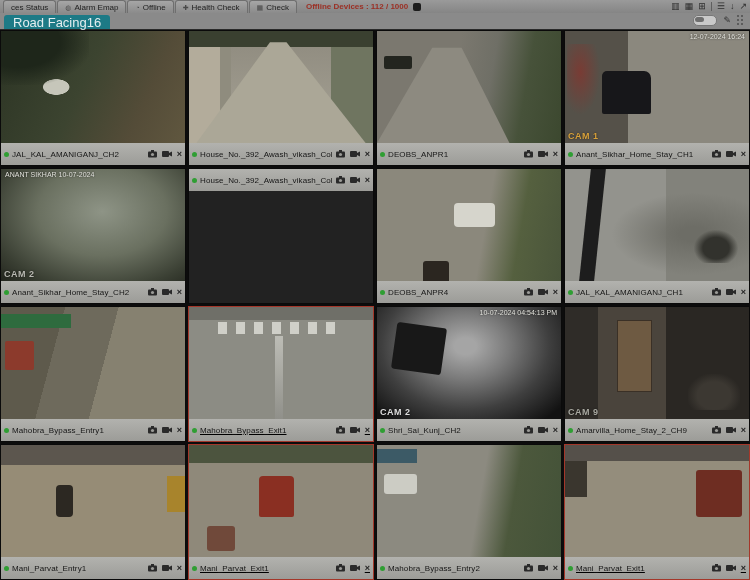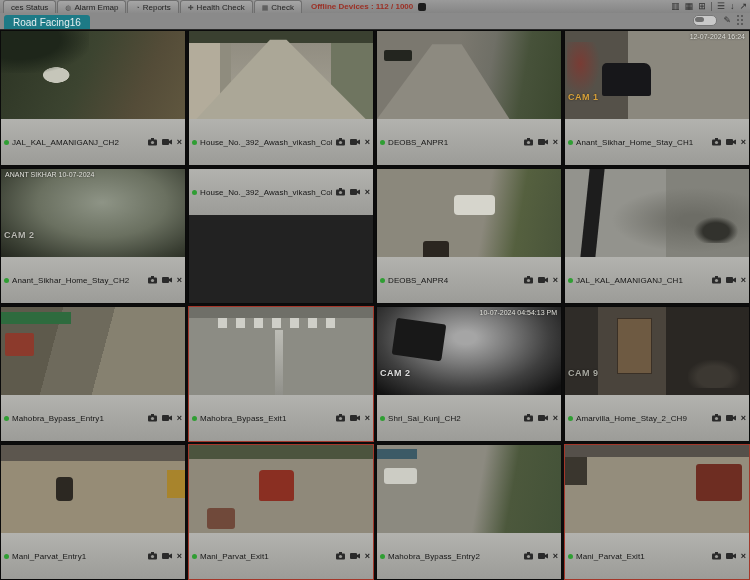--- a/index.html
+++ b/index.html
@@ -15,43 +15,43 @@
   .tab .tico{font-size:7px;color:#4a4a4a;line-height:1;}
   .offline{color:#9c2f24;font-weight:bold;margin-left:8px;white-space:nowrap;}
   .devbox{width:8px;height:8px;background:#1c1c1c;border-radius:2px;margin-left:5px;}
   .tb-right{margin-left:auto;display:flex;align-items:center;gap:5px;color:#2c2c2c;font-size:9px;}
   .tb-right .wico{line-height:1;}
   .vsep{width:1px;height:9px;background:#5f5f5f;}
 
   
   .tabrow{height:16px;background:#8a8a8a;display:flex;align-items:flex-end;flex:0 0 auto;position:relative;}
   .viewtab{height:13px;margin-left:4px;padding:1px 9px 0;background:#1d7a86;color:#e4eef0;
-           font-size:10px;border-radius:3px 3px 0 0;display:flex;align-items:center;}
+           font-size:13px;border-radius:3px 3px 0 0;display:flex;align-items:center;}
   .tr-right{position:absolute;right:6px;top:2px;display:flex;align-items:center;gap:6px;}
   .toggle{width:22px;height:9px;background:#c9c9c9;border:1px solid #777;border-radius:5px;position:relative;}
   .toggle::before{content:"";position:absolute;left:1px;top:1px;width:9px;height:5px;border-radius:4px;background:#6e6e6e;}
   .pencil{font-size:9px;color:#2e2e2e;line-height:1;}
   .dots{display:grid;grid-template-columns:repeat(2,3px);grid-auto-rows:3px;gap:1px;}
   .dots i{width:2px;height:2px;border-radius:50%;background:#4c4c4c;}
 
   
   .grid{flex:1;display:grid;grid-template-columns:repeat(4,1fr);grid-template-rows:repeat(4,1fr);
         gap:2px;background:#0c0c0c;border-top:1px solid #2a2a2a;}
   .tile{position:relative;display:flex;flex-direction:column;overflow:hidden;background:#222;
         border:1px solid #0a0a0a;}
-  .tile.selected{border:1px solid #a4372a;}
+  .tile.selected{border:1px solid #a4372a;text-decoration:underline;}
   .video{flex:1;position:relative;overflow:hidden;}
   .labelbar{flex:0 0 14px;background:linear-gradient(#b2b2ae,#9c9c98);display:flex;align-items:center;
-            gap:3px;padding:16px 3px;font-size:8px;color:#161616;}
+            gap:3px;padding:4px 3px;font-size:8px;color:#161616;}
   .dot{width:5px;height:5px;border-radius:50%;background:#2f9e33;flex:0 0 auto;}
   .cname{flex:1;white-space:nowrap;overflow:hidden;letter-spacing:.1px;}
   .bicons{display:flex;align-items:center;gap:5px;flex:0 0 auto;}
   .bicons svg{display:block;}
   .closex{font-size:9px;font-weight:bold;color:#222;line-height:1;cursor:default;}
-  .cam-overlay{position:absolute;left:3px;bottom:17px;font-size:9px;font-weight:bold;
+  .cam-overlay{position:absolute;left:3px;bottom:2px;font-size:9px;font-weight:bold;
                color:#cfcfc8;text-shadow:0 0 2px rgba(0,0,0,.6);letter-spacing:.5px;}
   .top-overlay{position:absolute;top:2px;font-size:7px;color:#e2e2dc;text-shadow:0 0 2px rgba(0,0,0,.7);white-space:nowrap;}
   .top-overlay.left{left:4px;} .top-overlay.right{right:4px;}
   .video::before,.video::after{content:"";position:absolute;}
 
   
   .s1{background:radial-gradient(22px 13px at 30% 50%,#c6c6ba 58%,transparent 62%),
        linear-gradient(115deg,#2c3424,#3c4430 45%,#544c38 75%,#60573f);}
   .s1::after{inset:0 52% 52% 0;background:radial-gradient(at 20% 20%,#1e261a 42%,transparent 75%);}
 
@@ -126,21 +126,21 @@
   <div class="toolbar">
     <div class="tab">
       <span>ces Status</span>
     </div>
     <div class="tab">
       <span class="tico">◍</span>
       <span>Alarm Emap</span>
     </div>
     <div class="tab">
       <span class="tico">◔</span>
-      <span>Reports</span>
+      <span>Offline</span>
     </div>
     <div class="tab">
       <span class="tico">✚</span>
       <span>Health Check</span>
     </div>
     <div class="tab">
       <span class="tico">▦</span>
       <span>Check</span>
     </div>
     <span class="offline">Offline Devices : 112 / 1000</span>

